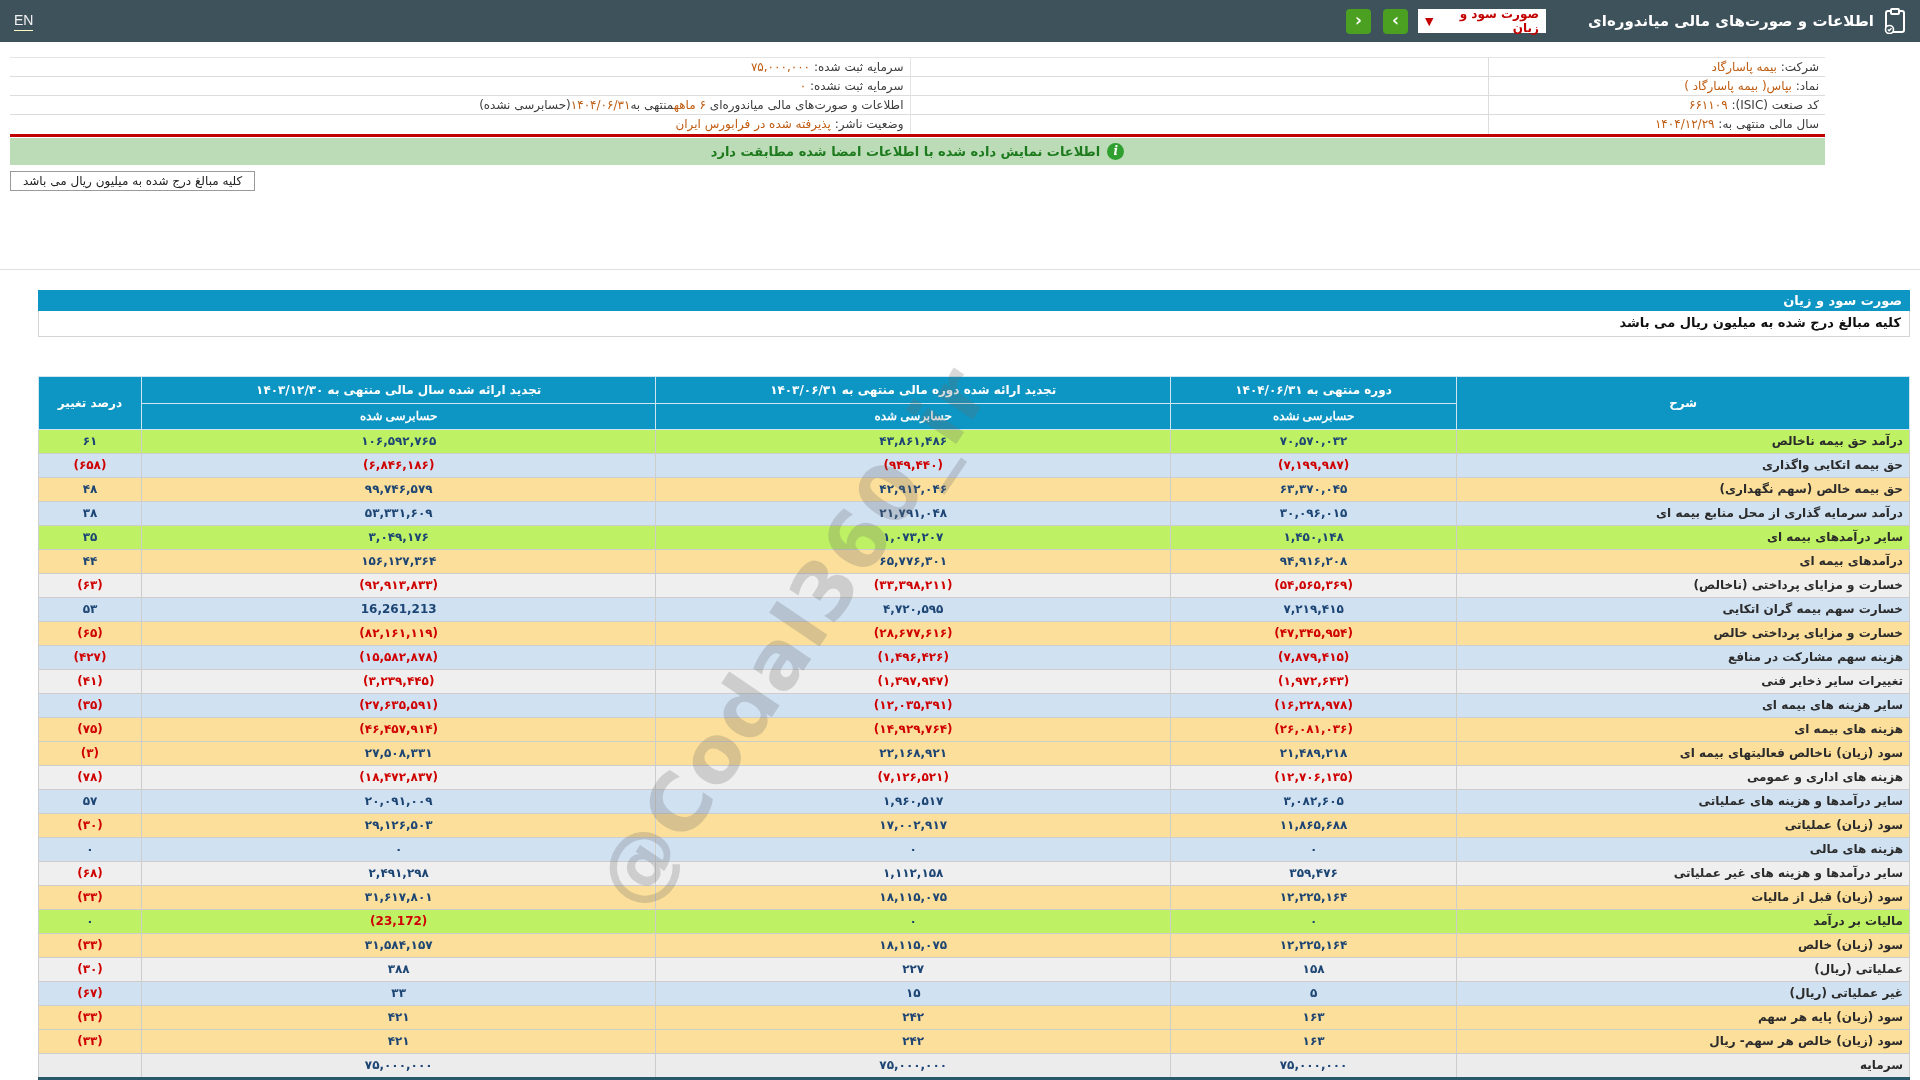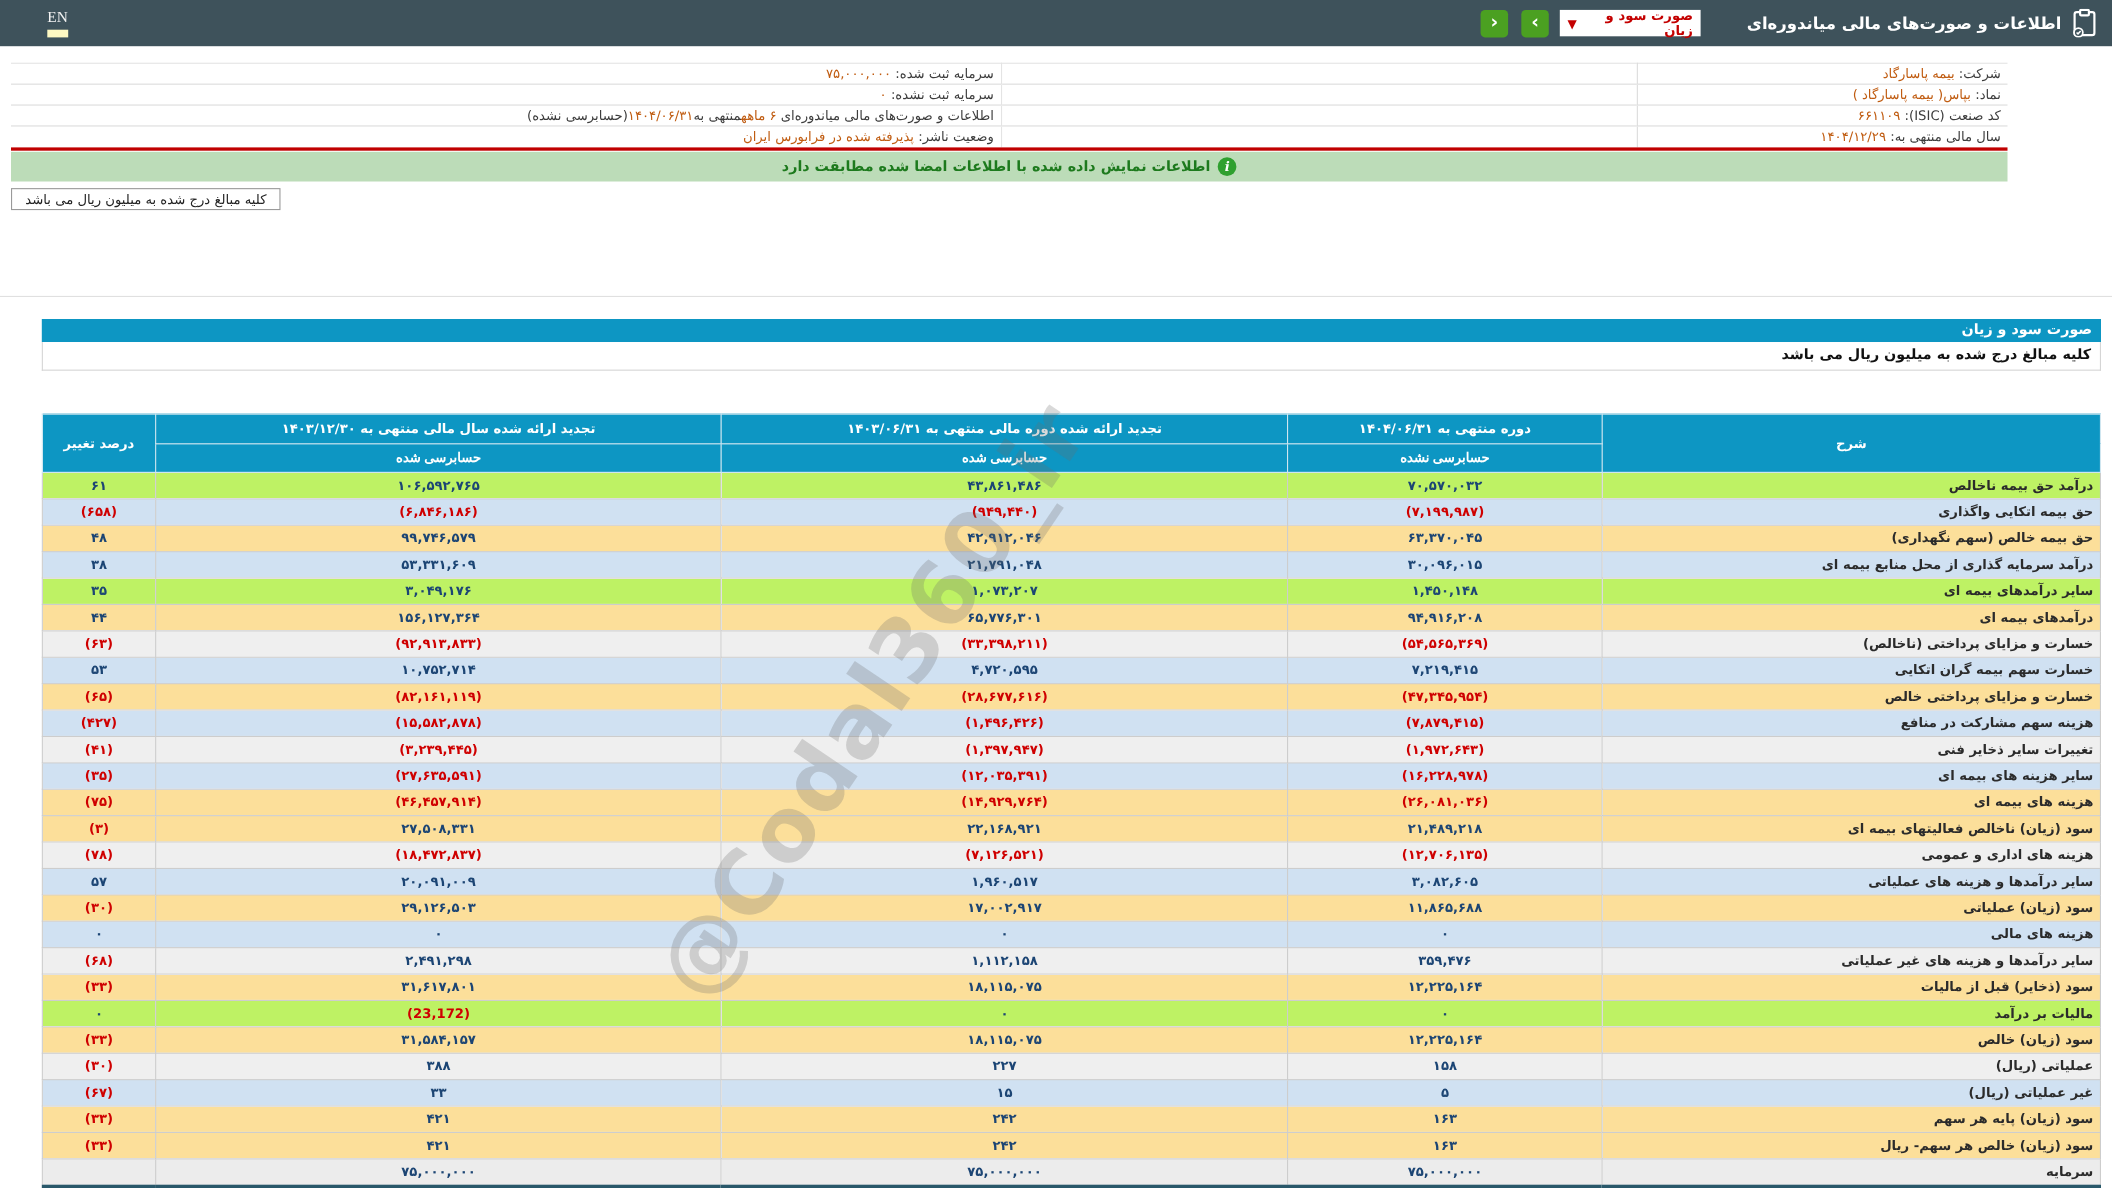--- a/index.html
+++ b/index.html
@@ -24,23 +24,23 @@
     padding:0 7px; font-size:12px; font-weight:bold; cursor:pointer; margin-left:10px;
   }
   .dropdown .caret { font-size:11px; color:#c40000; }
   .nav-btn {
     width:25px; height:25px; background:#4ba021; border-radius:4px; border:none;
     color:#fff; display:flex; align-items:center; justify-content:center;
     font-size:17px; font-weight:bold; cursor:pointer; margin-left:12px; padding:0 0 2px 0;
     font-family:"DejaVu Sans",sans-serif;
   }
   .lang {
-    margin-right:auto; font-family:Liberation Serif, serif;
-    font-size:14px; color:#f3f3f3; border-bottom:7px solid #fef9c3;
-    padding-bottom:2px; cursor:pointer;margin-left:29px;
+    margin-right:auto; font-family:Liberation Sans, sans-serif;
+    font-size:14px; color:#f3f3f3; border-bottom:1px solid #fef9c3;
+    padding-bottom:2px; cursor:pointer;
   }
 
   
   .info-wrap { margin:15px 95px 0 10px; direction:rtl; }
   .info-table { width:100%; border-collapse:collapse; font-size:12px; color:#3c3c3c; }
   .info-table td { height:19px; padding:1px 6px; border-top:1px solid #dcdcdc; white-space:nowrap;margin-top:32px; }
   .info-table tr:first-child td { border-top:1px solid #e4e4e4; }
   .info-table .cell-r { width:337px; border-left:1px solid #dcdcdc; }
   .info-table .cell-mid { width:578px; border-left:1px solid #e4e4e4; }
   .info-table .cell-l { text-align:right; }
@@ -272,21 +272,21 @@
           <td class="label">خسارت و مزایای پرداختی (ناخالص)</td>
           <td class="neg"><span class="num">(۵۴,۵۶۵,۳۶۹)</span></td>
           <td class="neg"><span class="num">(۳۳,۳۹۸,۲۱۱)</span></td>
           <td class="neg"><span class="num">(۹۲,۹۱۳,۸۳۳)</span></td>
           <td class="neg"><span class="num">(۶۳)</span></td>
         </tr>
         <tr class="bg-blue">
           <td class="label">خسارت سهم بیمه گران اتکایی</td>
           <td class="pos"><span class="num">۷,۲۱۹,۴۱۵</span></td>
           <td class="pos"><span class="num">۴,۷۲۰,۵۹۵</span></td>
-          <td class="pos"><span class="num">۱۰,۷۵۲,۷۱۴</span></td>
+          <td class="pos"><span class="num">16,261,213</span></td>
           <td class="pos"><span class="num">۵۳</span></td>
         </tr>
         <tr class="bg-yellow">
           <td class="label">خسارت و مزایای پرداختی خالص</td>
           <td class="neg"><span class="num">(۴۷,۳۴۵,۹۵۴)</span></td>
           <td class="neg"><span class="num">(۲۸,۶۷۷,۶۱۶)</span></td>
           <td class="neg"><span class="num">(۸۲,۱۶۱,۱۱۹)</span></td>
           <td class="neg"><span class="num">(۶۵)</span></td>
         </tr>
         <tr class="bg-blue">
@@ -353,21 +353,21 @@
           <td class="pos"><span class="num">۰</span></td>
         </tr>
         <tr class="bg-gray">
           <td class="label">سایر درآمدها و هزینه های غیر عملیاتی</td>
           <td class="pos"><span class="num">۳۵۹,۴۷۶</span></td>
           <td class="pos"><span class="num">۱,۱۱۲,۱۵۸</span></td>
           <td class="pos"><span class="num">۲,۴۹۱,۲۹۸</span></td>
           <td class="neg"><span class="num">(۶۸)</span></td>
         </tr>
         <tr class="bg-yellow">
-          <td class="label">سود (ذخایر) قبل از مالیات</td>
+          <td class="label">سود (زیان) قبل از مالیات</td>
           <td class="pos"><span class="num">۱۲,۲۲۵,۱۶۴</span></td>
           <td class="pos"><span class="num">۱۸,۱۱۵,۰۷۵</span></td>
           <td class="pos"><span class="num">۳۱,۶۱۷,۸۰۱</span></td>
           <td class="neg"><span class="num">(۳۳)</span></td>
         </tr>
         <tr class="bg-white">
           <td class="label">مالیات بر درآمد</td>
           <td class="pos"><span class="num">۰</span></td>
           <td class="pos"><span class="num">۰</span></td>
           <td class="neg"><span class="num">(23,172)</span></td>

